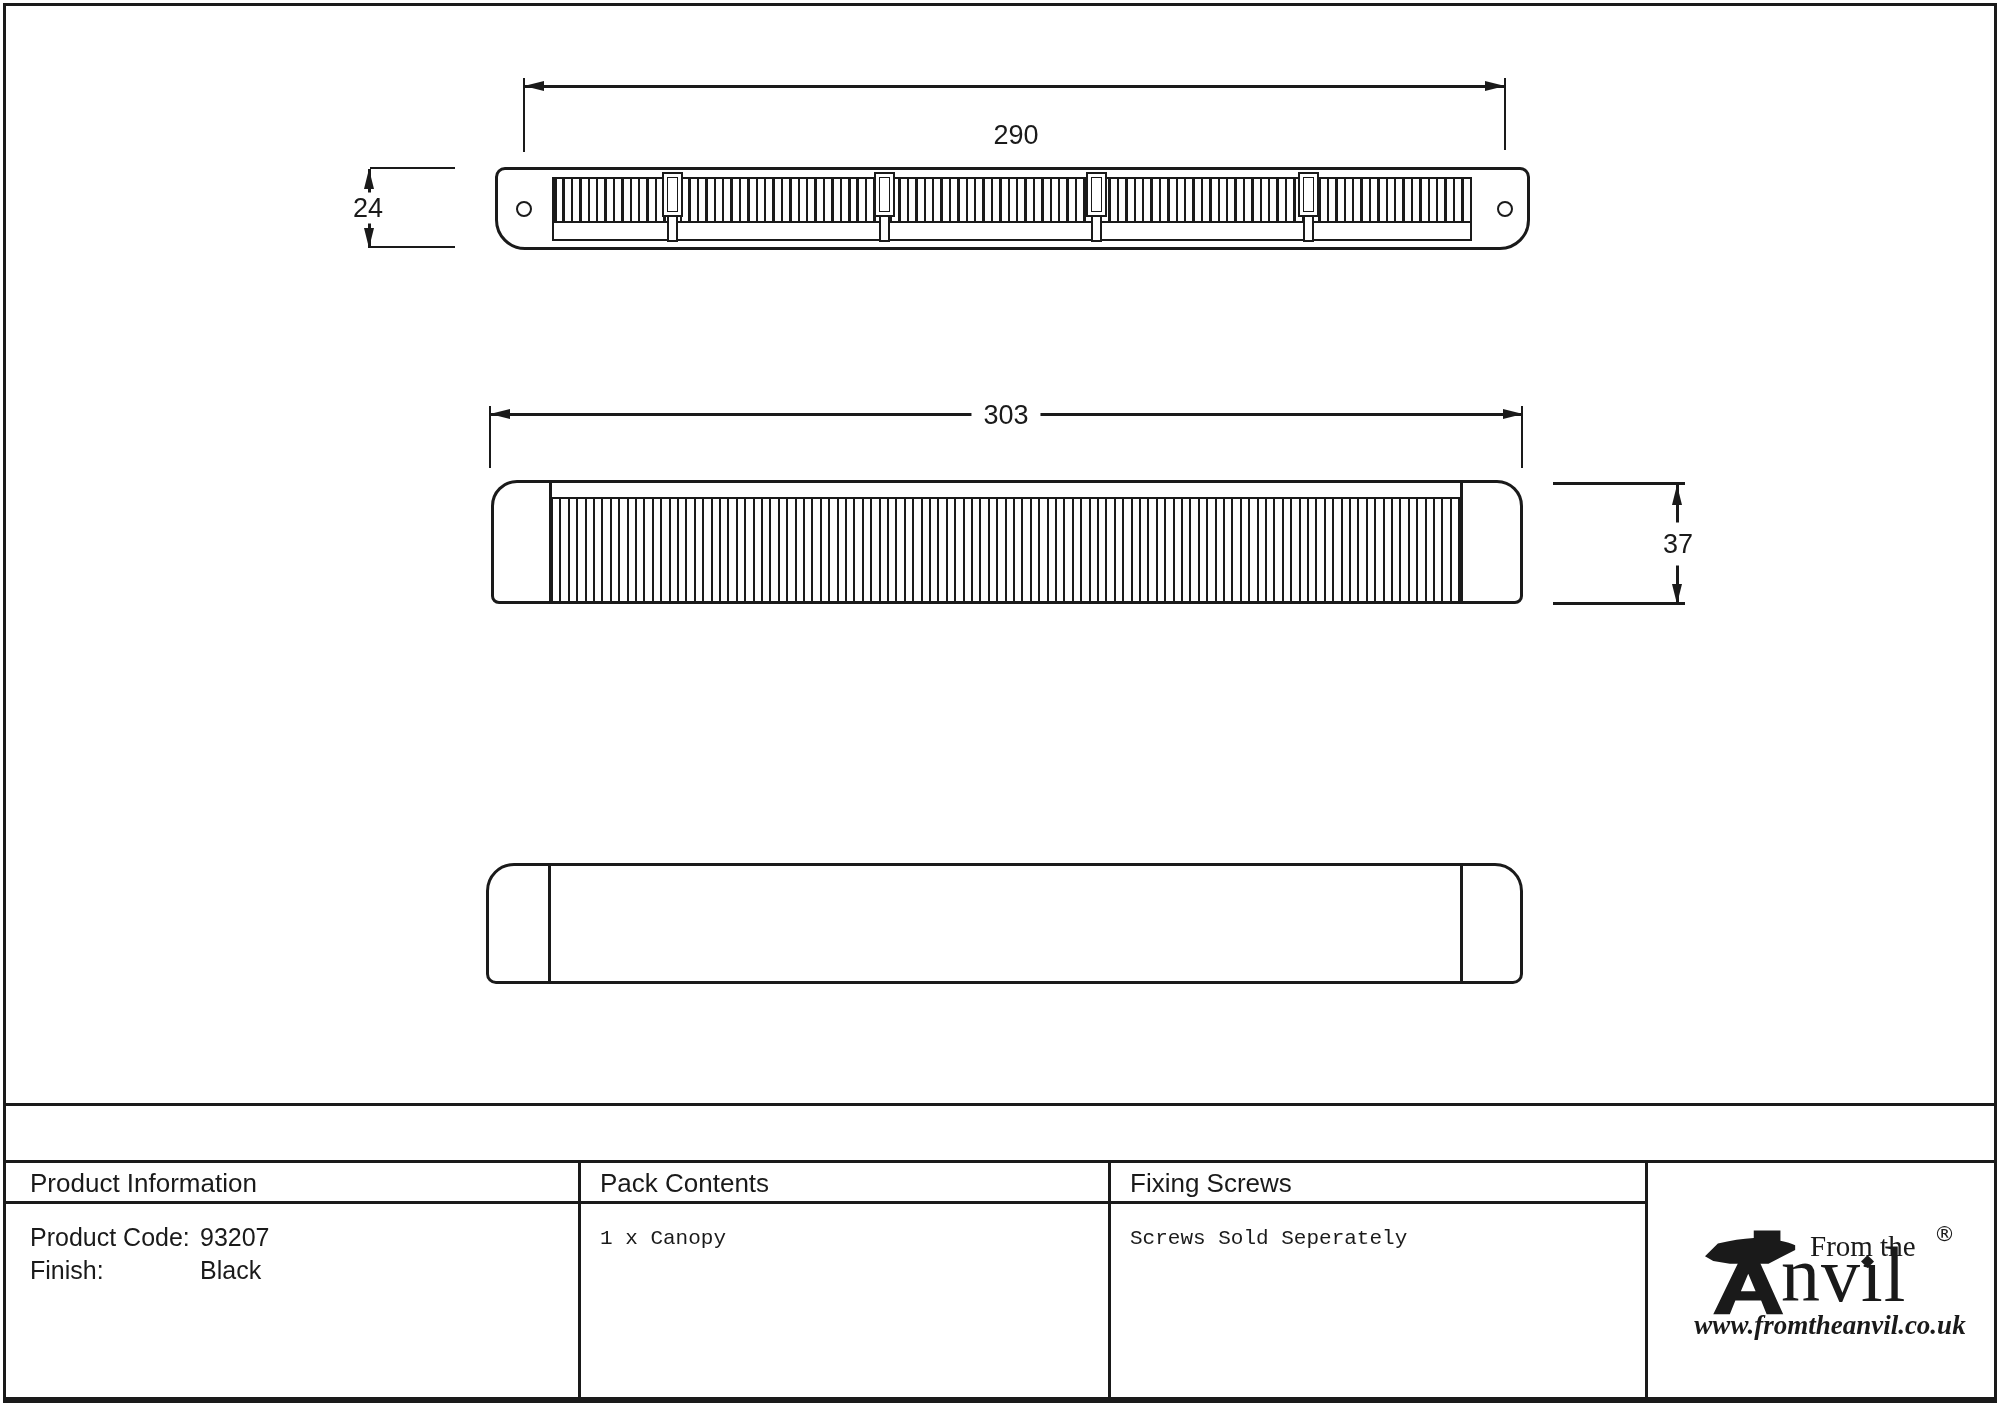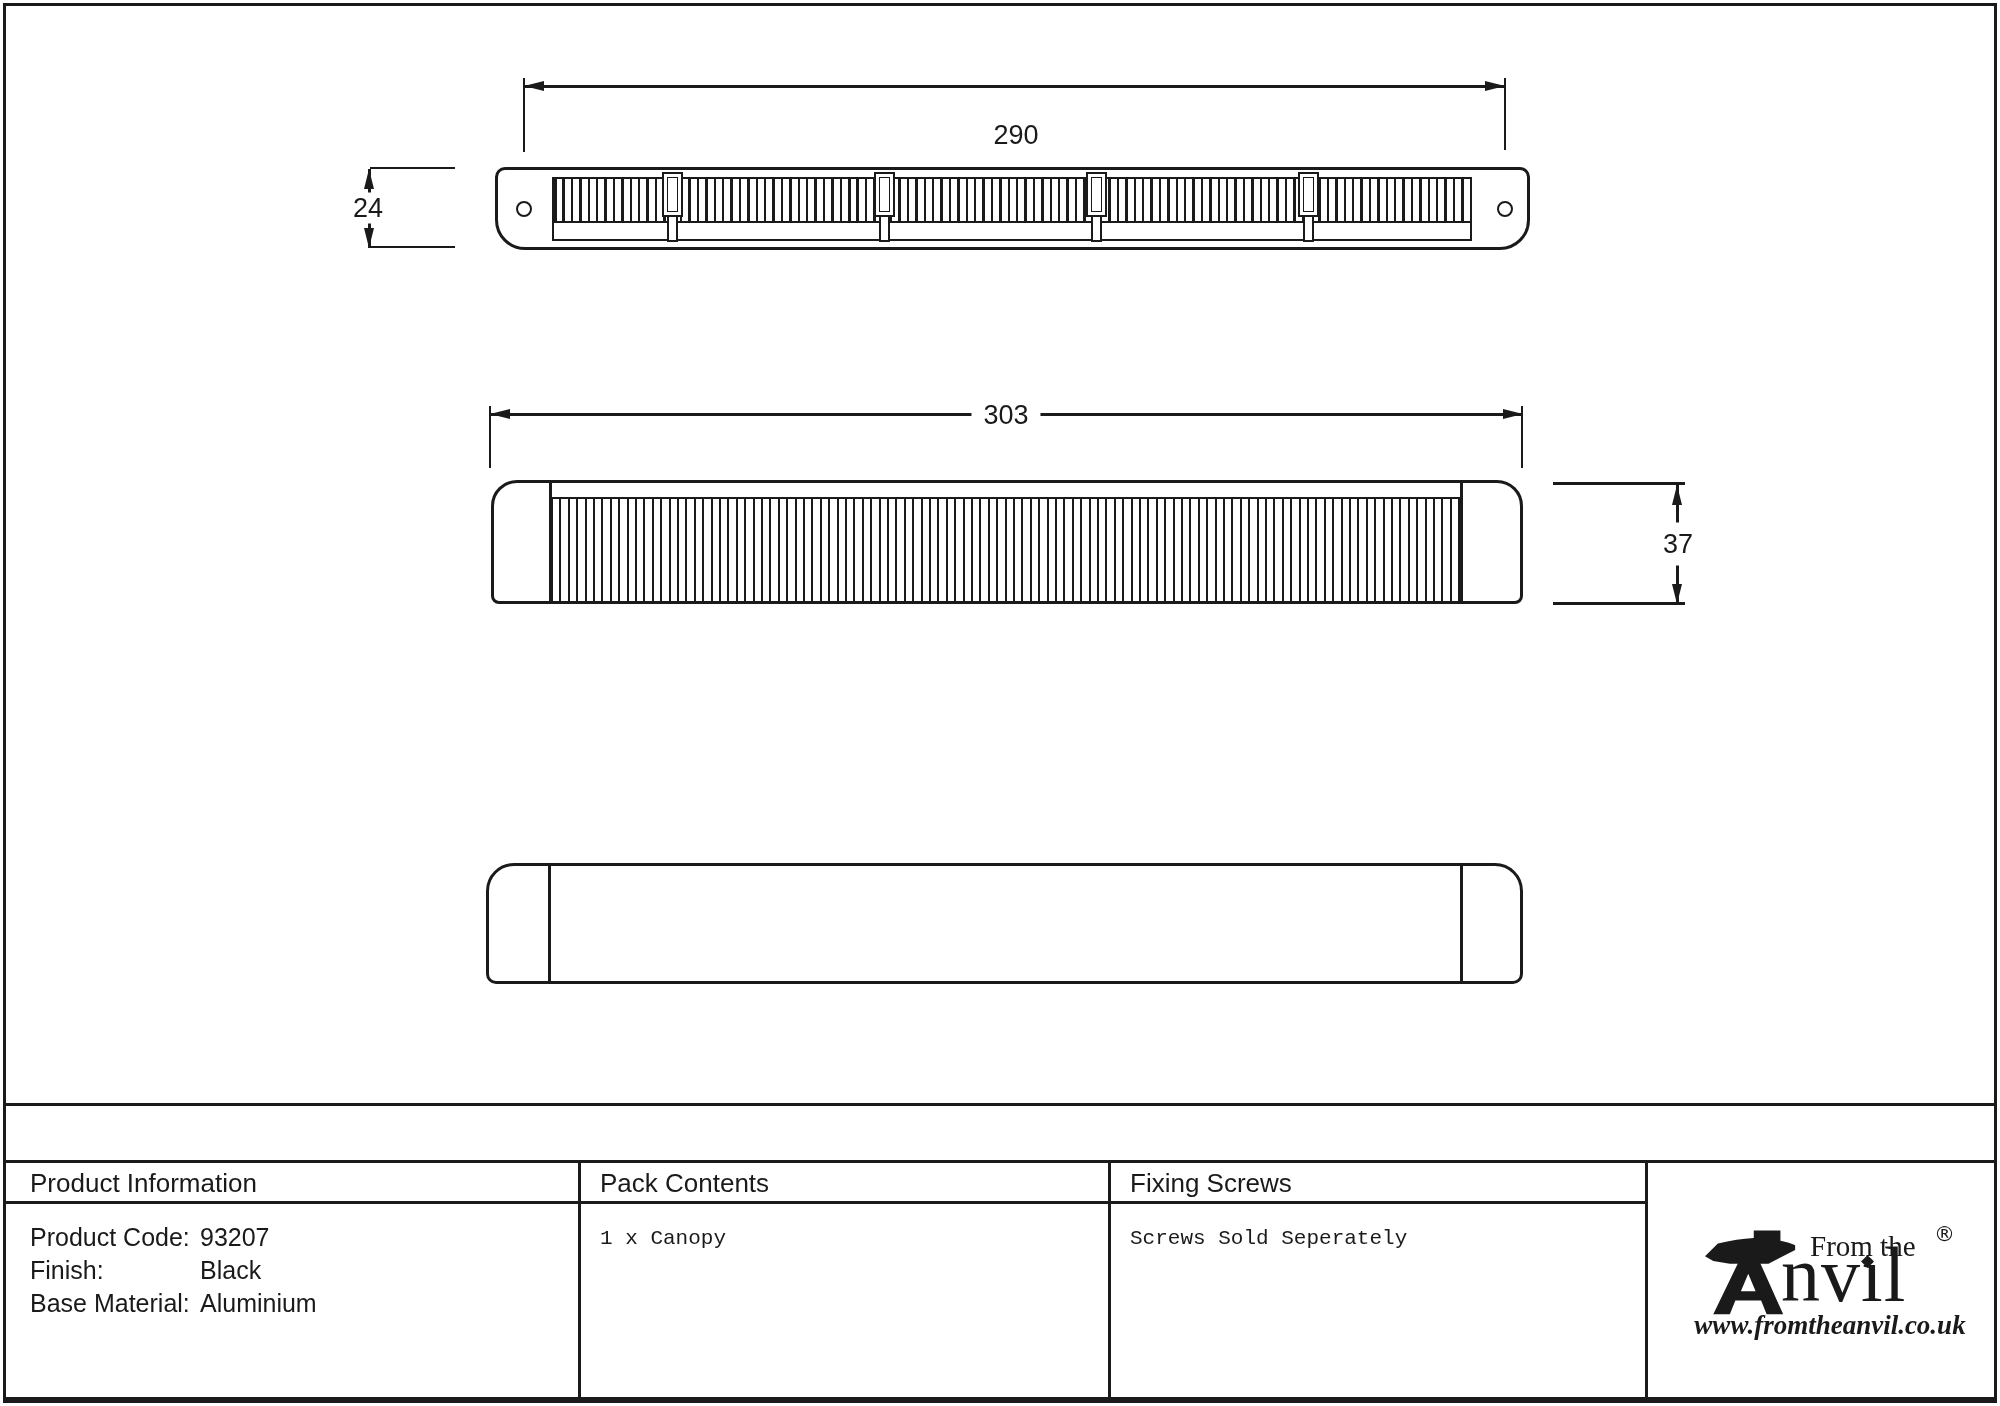--- a/index.html
+++ b/index.html
@@ -146,24 +146,20 @@
 
     <div class="abs" style="left:30px;top:1219px;width:520px;">
       <div class="info-row">
         <span class="lbl">Product Code:</span>
         <span>93207</span>
       </div>
       <div class="info-row">
         <span class="lbl">Finish:</span>
         <span>Black</span>
       </div>
-      <div class="info-row">
-        <span class="lbl">Base Material:</span>
-        <span>Aluminium</span>
-      </div>
     </div>
 
     <div class="cell-text" style="left:600px;top:1224px;">1 x Canopy</div>
 
     <div class="cell-text" style="left:1130px;top:1224px;">Screws Sold Seperately</div>
 
     <div>
       <svg class="abs" style="left:1698px;top:1226px;z-index:2;" width="106" height="92" viewBox="0 0 106 100">
         <path fill="#1a1a1a" d="M3,33 L17,19 Q38,14 56,13 L56,5 L85,5 L85,16 Q95,18 101,21 L101,26 L72,41 L30,41 L12,38 Z"></path>
         <path fill="#1a1a1a" fill-rule="evenodd" d="M40,38 L62,38 L88,96 L70,96 L64,81 L36,81 L30,96 L12,96 Z M50,52 L42,71 L58,71 Z"></path>

